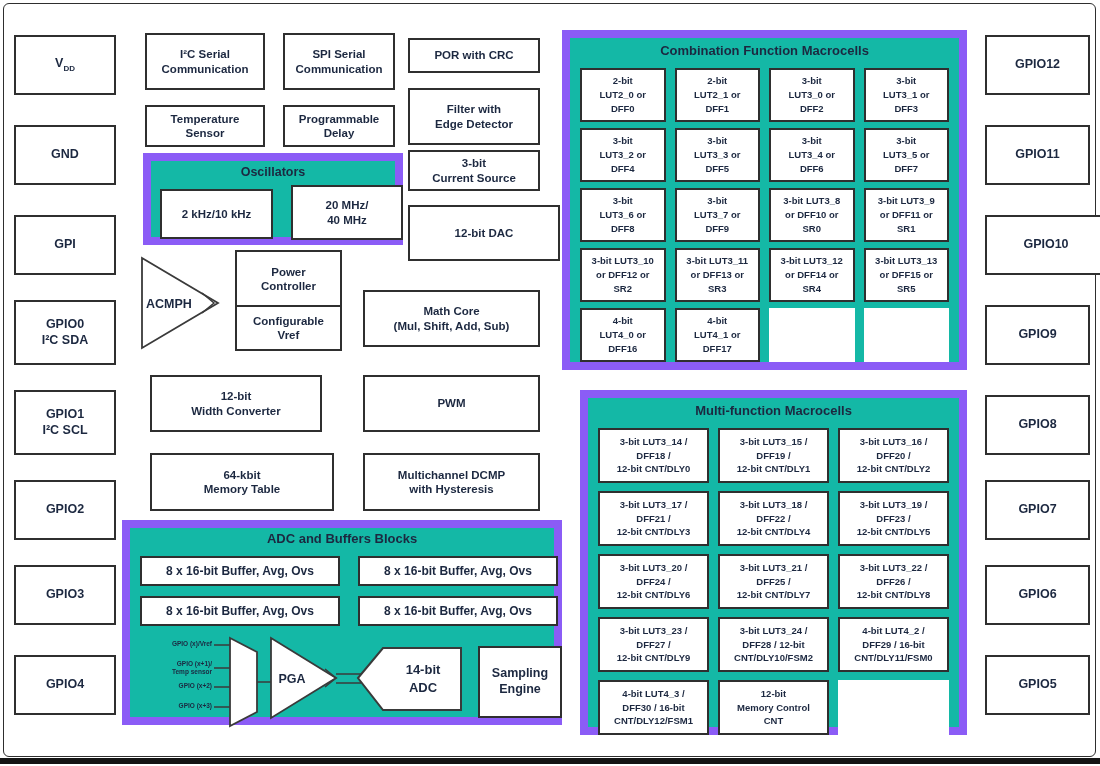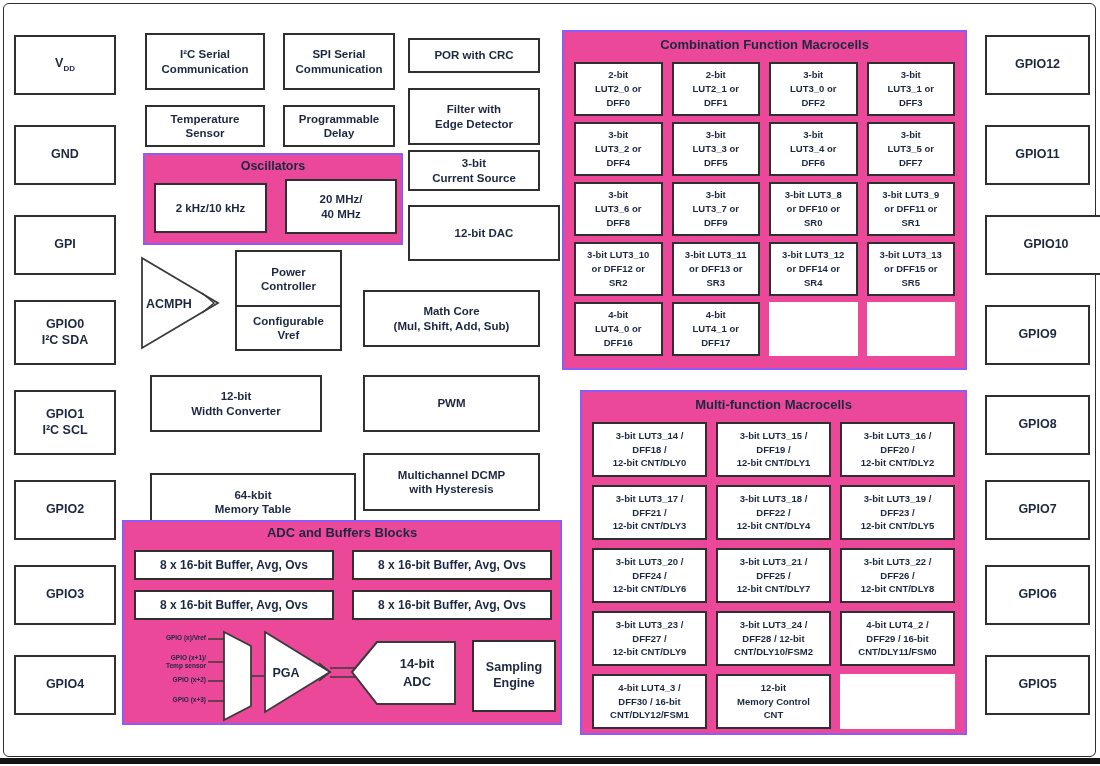--- a/index.html
+++ b/index.html
@@ -22,21 +22,21 @@
     box-sizing:border-box; line-height:1.25;
   }
   .pin  { width:102px; font-size:12.5px; }
   .blk  { font-size:11.5px; }
   .buf  { font-size:12px; }
   .dashed { border:2px dashed #2f2f2f; }
   .group-title {
     position:absolute; left:0; right:0; top:5px; text-align:center;
     font-weight:bold; font-size:13px; color:#1c2840;
   }
-  .macro-box { position:absolute; border:2px solid #8b5cf6; background:#ec4899; box-sizing:border-box; }
+  .macro-box { position:absolute; border:8px solid #8b5cf6; background:#14b8a6; box-sizing:border-box; }
   .mgrid {
     position:absolute; left:10px; right:10px; top:30px;
     display:grid; column-gap:9px; row-gap:6px;
   }
   .mgrid.c4 { grid-template-columns:repeat(4,1fr); grid-auto-rows:54px; }
   .mgrid.c3 { grid-template-columns:repeat(3,1fr); grid-auto-rows:55px; row-gap:8px; }
   .mcell {
     border:2px solid #2f2f2f; background:#fff; box-sizing:border-box;
     display:flex; align-items:center; justify-content:center;
     text-align:center; white-space:pre-line; font-weight:bold;
@@ -114,21 +114,21 @@
   <div class="box blk" style="left:235px;top:250px;width:107px;height:58px;">Power
 Controller</div>
   <div class="box blk" style="left:235px;top:305px;width:107px;height:46px;">Configurable
 Vref</div>
   <div class="box blk" style="left:363px;top:290px;width:177px;height:57px;">Math Core
 (Mul, Shift, Add, Sub)</div>
 
   <div class="box blk" style="left:150px;top:375px;width:172px;height:57px;">12-bit
 Width Converter</div>
   <div class="box blk" style="left:363px;top:375px;width:177px;height:57px;">PWM</div>
-  <div class="box blk" style="left:150px;top:453px;width:206px;height:58px;margin-top:20px;">64-kbit
+  <div class="box blk" style="left:150px;top:453px;width:184px;height:58px;">64-kbit
 Memory Table</div>
   <div class="box blk" style="left:363px;top:453px;width:177px;height:58px;">Multichannel DCMP
 with Hysteresis</div>
 
   <div class="macro-box dashed" style="left:122px;top:520px;width:440px;height:205px;">
     <div class="group-title" style="top:3px;">ADC and Buffers Blocks</div>
     <div class="box buf" style="left:10px;top:28px;width:200px;height:30px;">8 x 16-bit Buffer, Avg, Ovs</div>
     <div class="box buf" style="left:228px;top:28px;width:200px;height:30px;">8 x 16-bit Buffer, Avg, Ovs</div>
     <div class="box buf" style="left:10px;top:68px;width:200px;height:30px;">8 x 16-bit Buffer, Avg, Ovs</div>
     <div class="box buf" style="left:228px;top:68px;width:200px;height:30px;">8 x 16-bit Buffer, Avg, Ovs</div>

